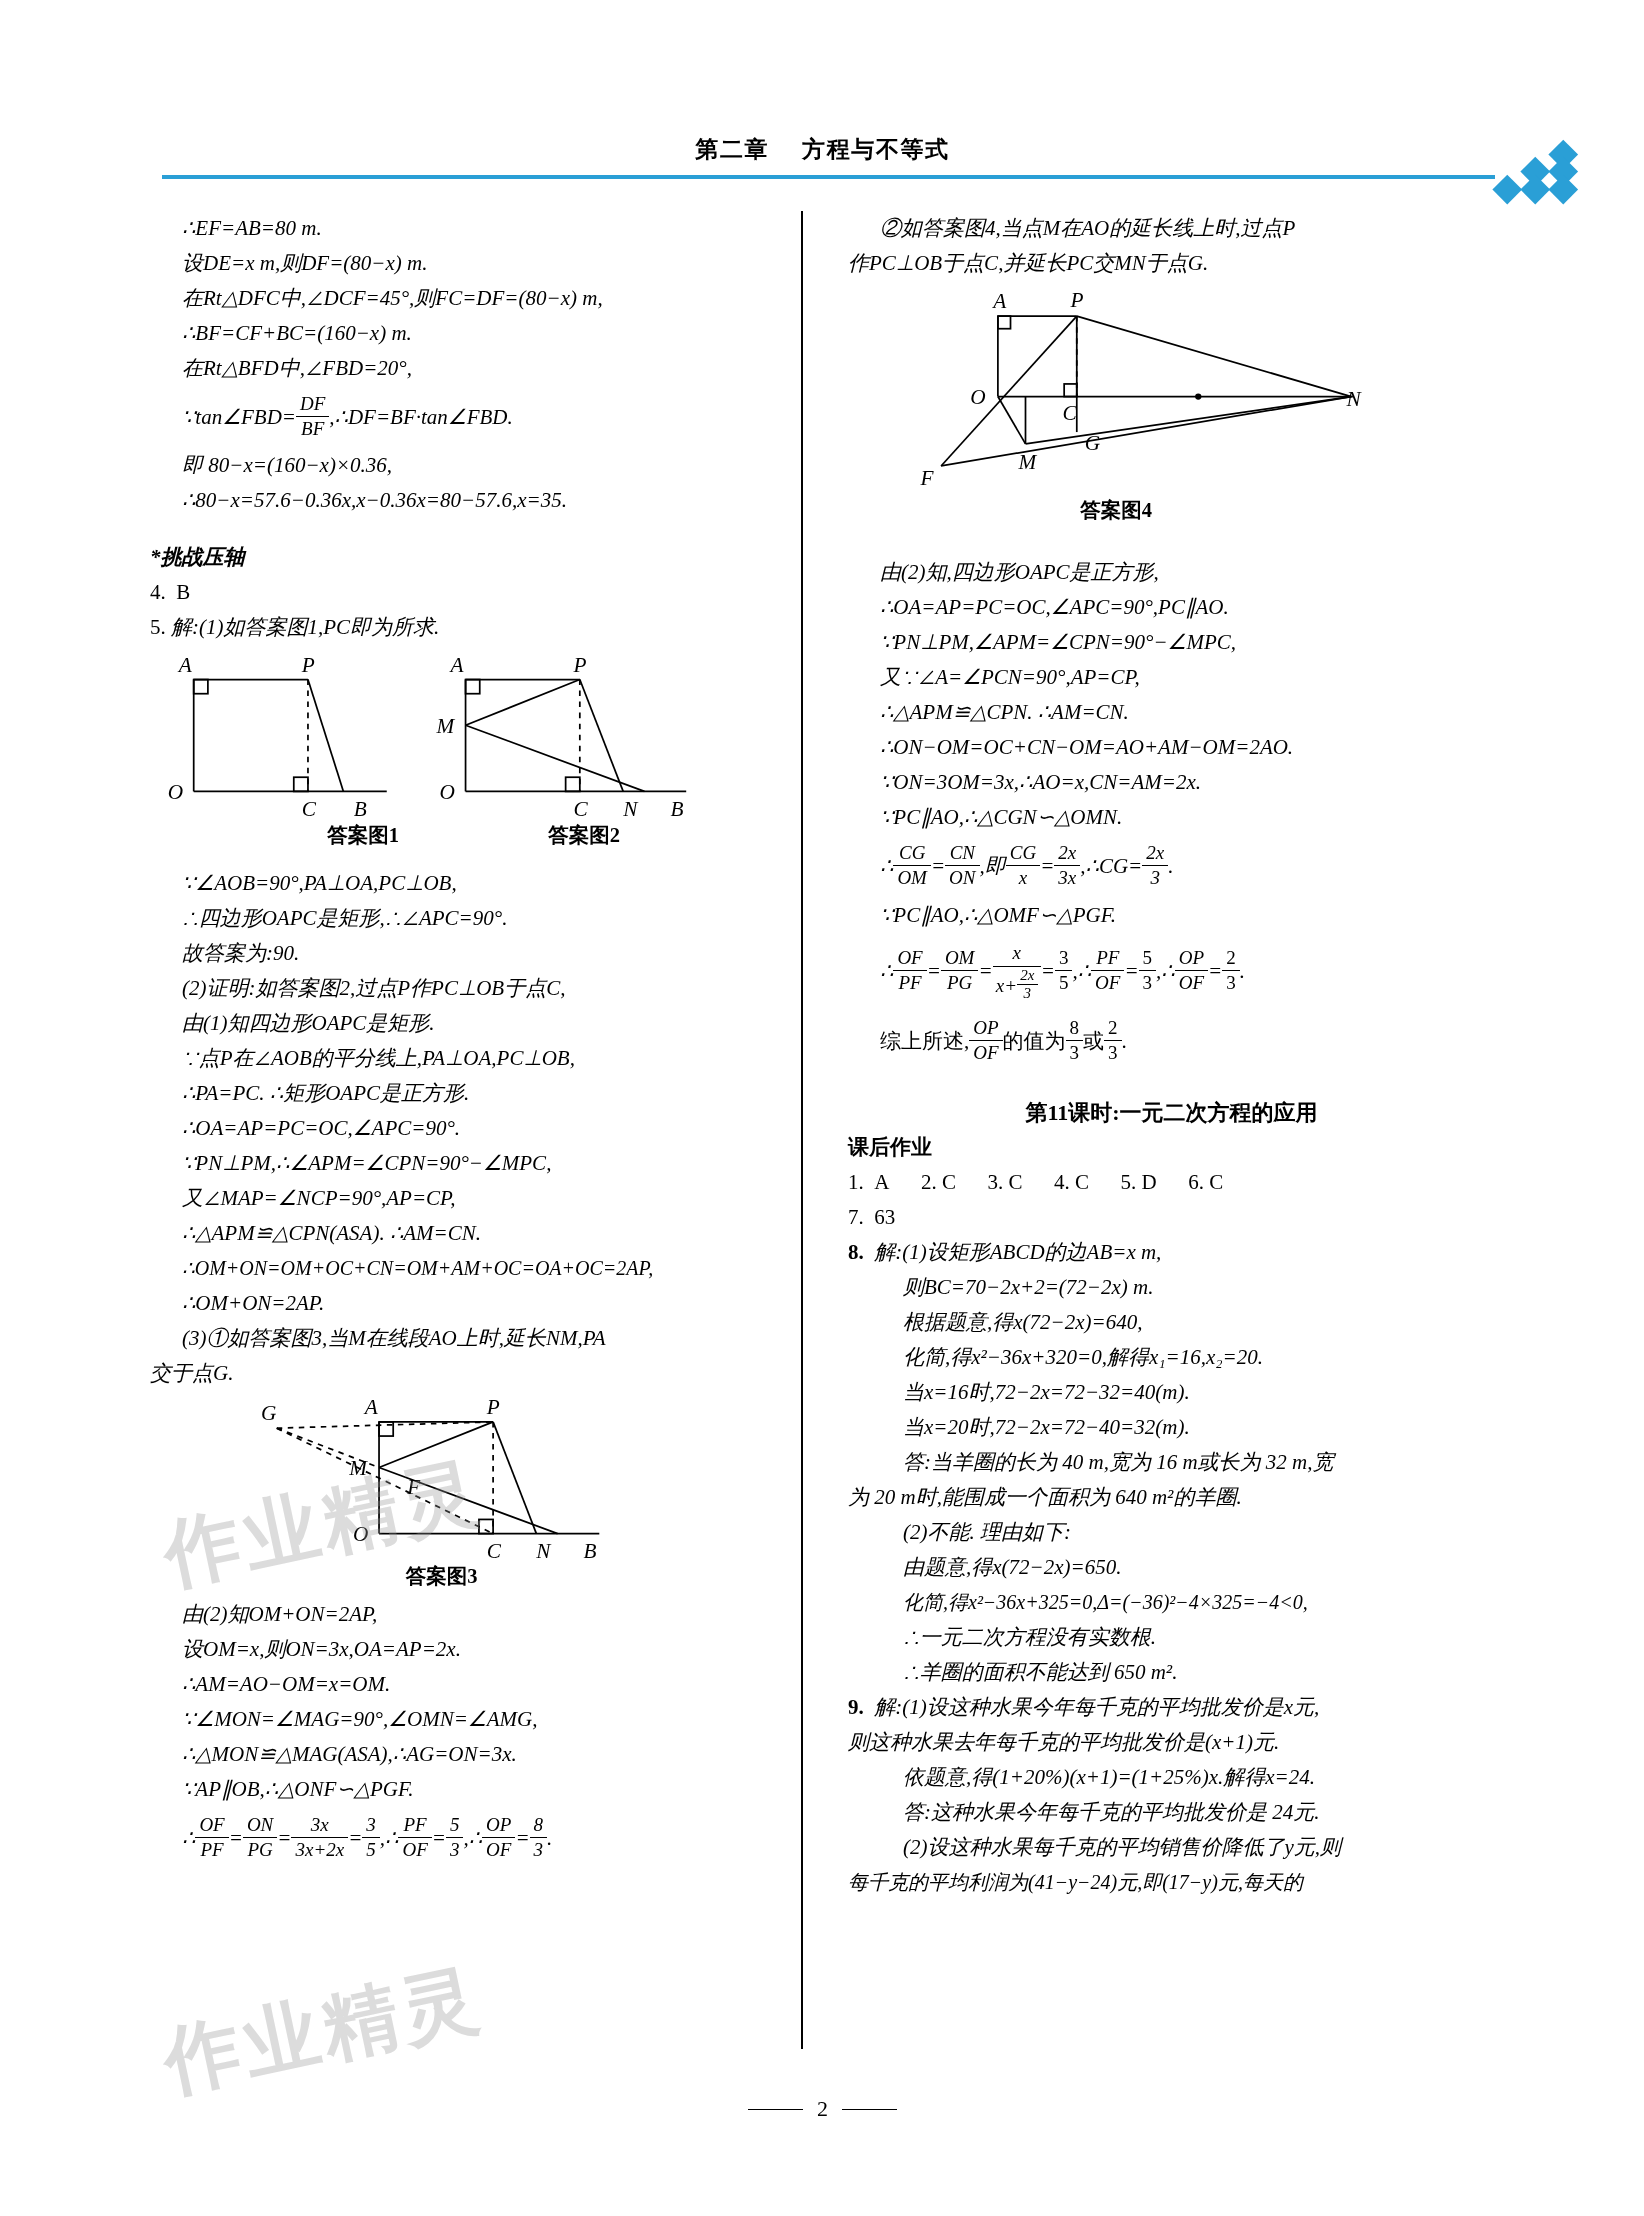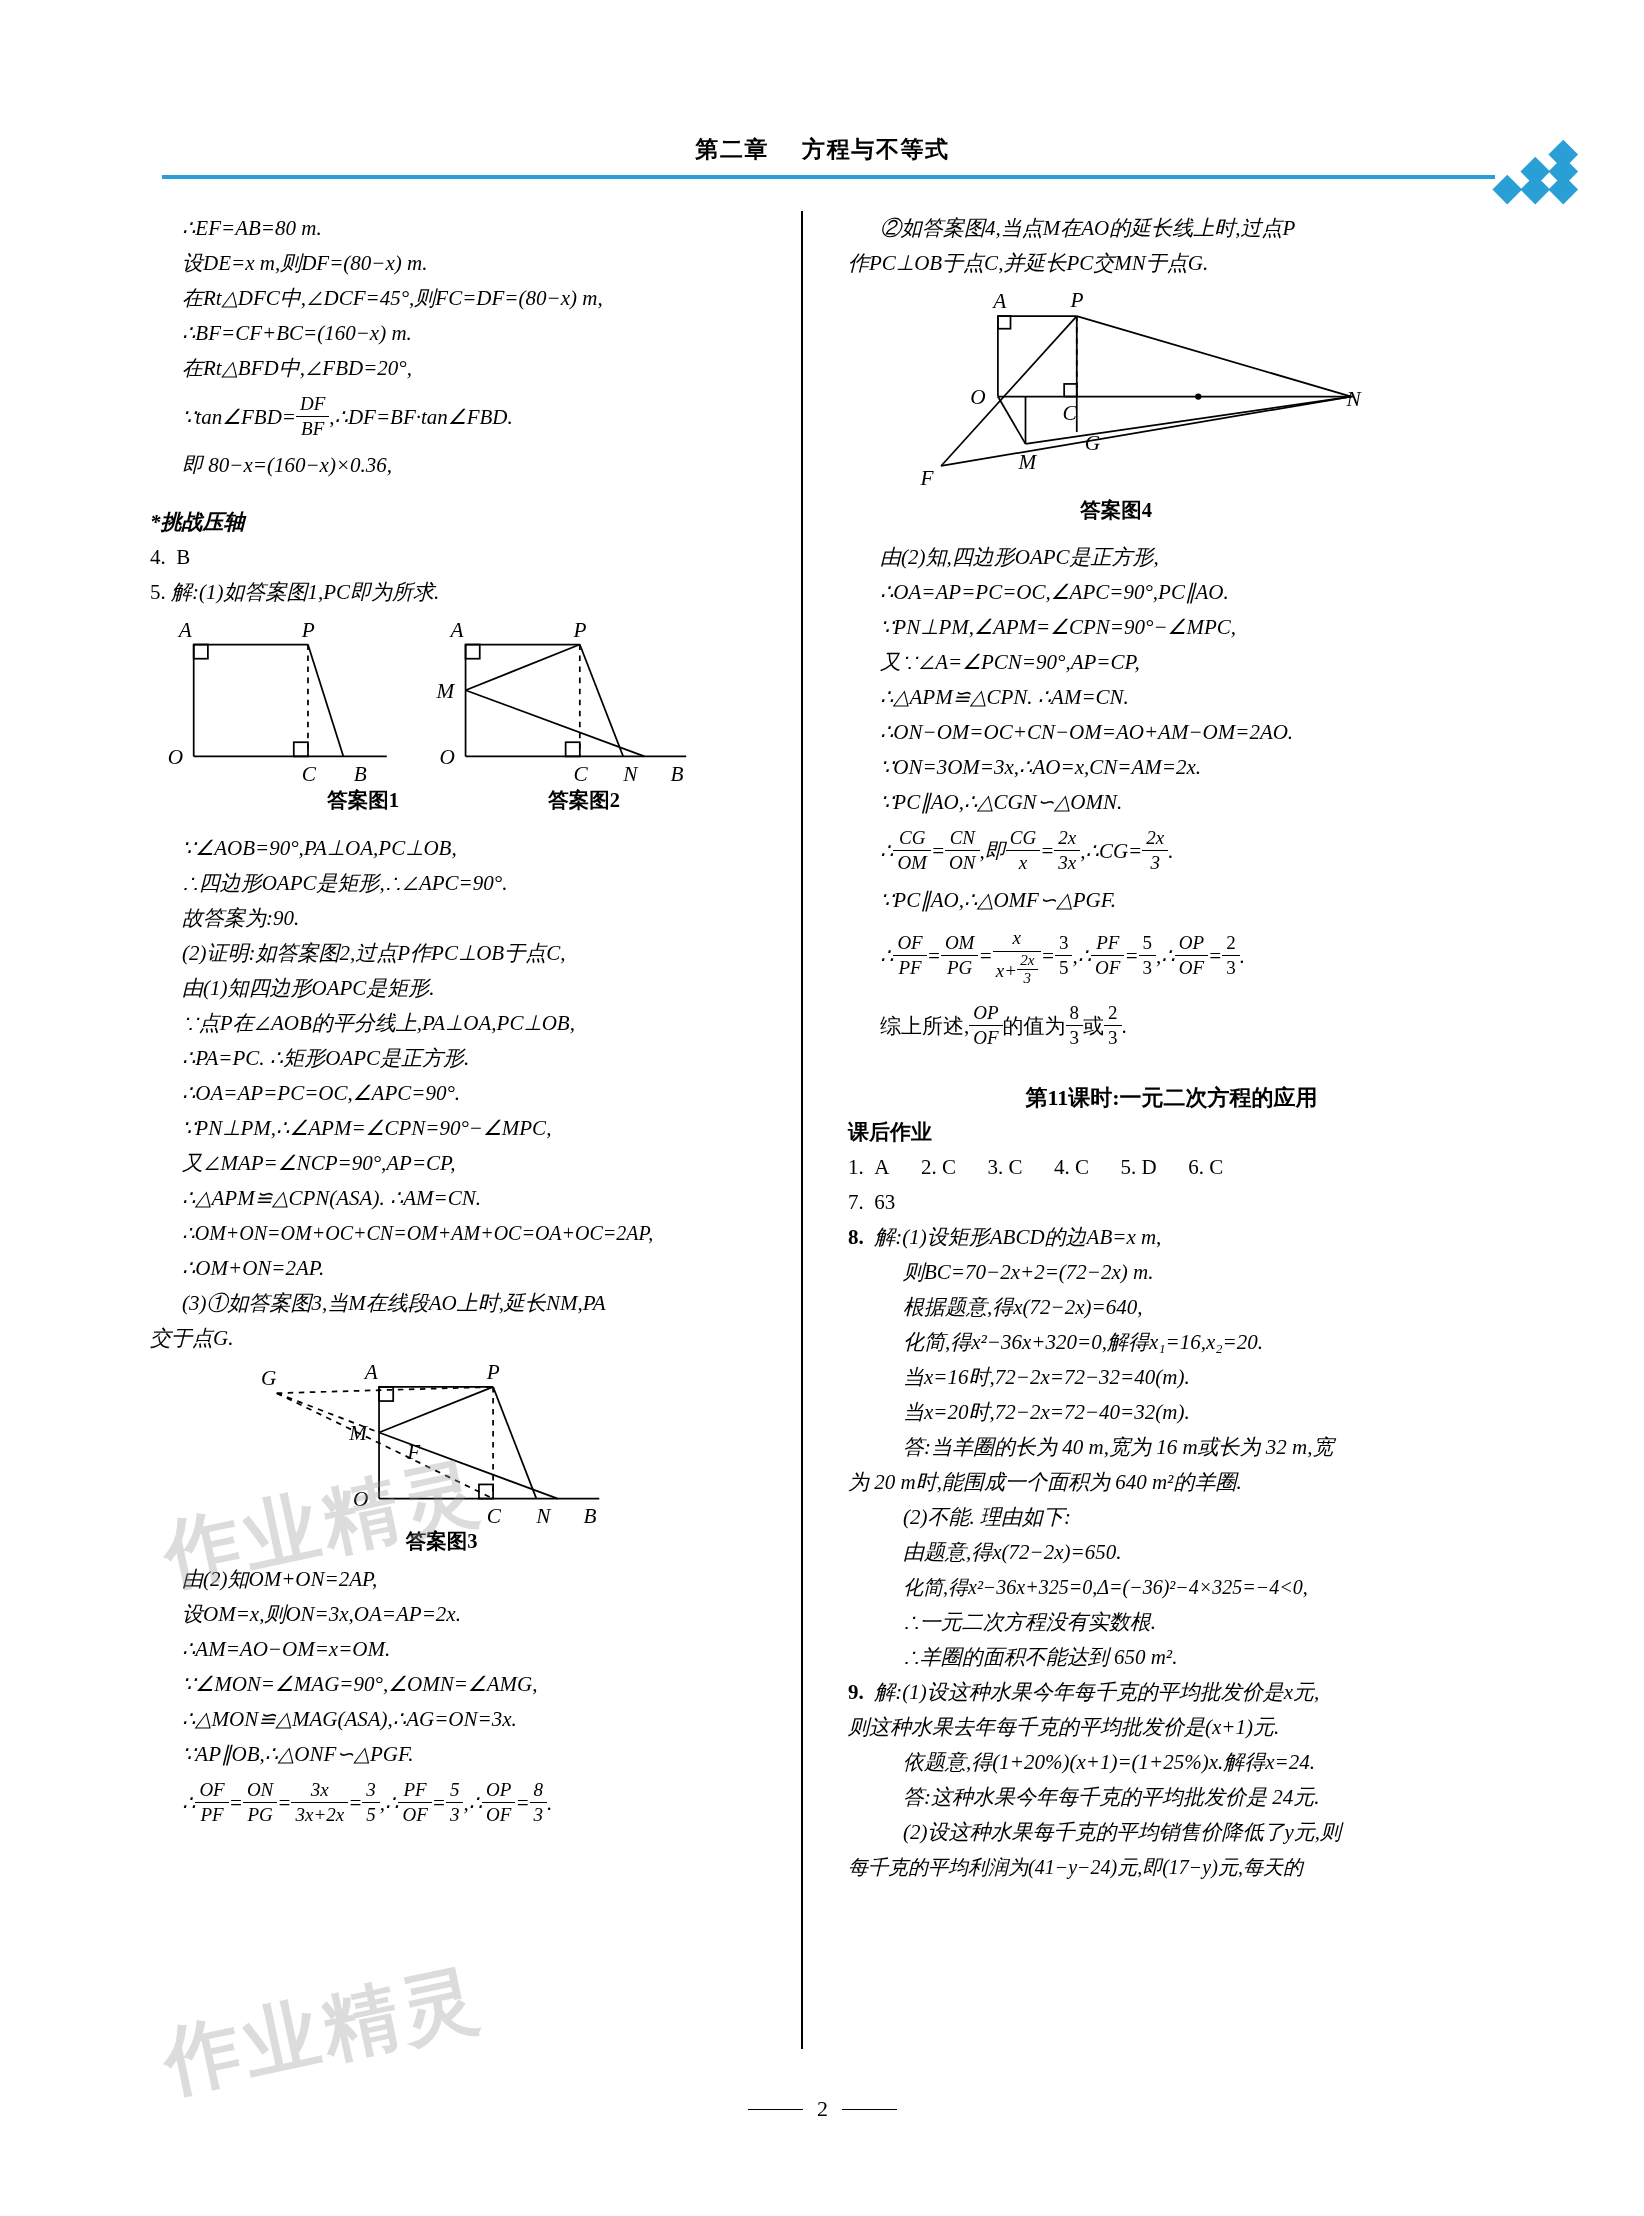--- a/index.html
+++ b/index.html
@@ -93,20 +93,21 @@
     <p class="ind2 it">设DE=x m,则DF=(80−x) m.</p>
     <p class="ind2 it">在Rt△DFC中,∠DCF=45°,则FC=DF=(80−x) m,</p>
     <p class="ind2 it">∴BF=CF+BC=(160−x) m.</p>
     <p class="ind2 it">在Rt△BFD中,∠FBD=20°,</p>
 
     <p class="ind2 it" style="line-height:62px;">
       <span>∵tan∠FBD=</span><span class="frac"><span class="num">DF</span><span class="den">BF</span></span><span>,∴DF=BF·tan∠FBD.</span>
     </p>
 
     <p class="ind2 it">即 80−x=(160−x)×0.36,</p>
+    <p class="ind2 it">∴80−x=57.6−0.36x,x−0.36x=80−57.6,x=35.</p>
 
     <p class="b" style="margin-top:22px;font-style:italic;">*挑战压轴</p>
 
     <p><span>4.</span>&nbsp;&nbsp;<span>B</span></p>
 
     <p><span>5.</span>&nbsp;<span class="it">解:(1)如答案图1,PC即为所求.</span></p>
 
     <div class="fig" style="height:197px;margin-top:3.2px;">
       <svg width="639" height="197" viewBox="0 0 810 250" style="font-size:26.5px">
 
@@ -249,21 +250,21 @@
           <text x="272" y="170">C</text>
           <text x="632" y="152">N</text>
           <text x="300" y="208">G</text>
           <text x="216" y="232">M</text>
           <text x="92" y="252">F</text>
         </g>
       </svg>
       <div style="position:absolute;left:118px;top:207px;width:300px;" class="figcap">答案图4</div>
     </div>
 
-    <p class="ind2 it" style="margin-top:2px;">由(2)知,四边形OAPC是正方形,</p>
+    <p class="ind2 it" style="margin-top:17px;">由(2)知,四边形OAPC是正方形,</p>
     <p class="ind2 it">∴OA=AP=PC=OC,∠APC=90°,PC∥AO.</p>
     <p class="ind2 it">∵PN⊥PM,∠APM=∠CPN=90°−∠MPC,</p>
     <p class="ind2 it">又∵∠A=∠PCN=90°,AP=CP,</p>
     <p class="ind2 it">∴△APM≌△CPN. ∴AM=CN.</p>
     <p class="ind2 it">∴ON−OM=OC+CN−OM=AO+AM−OM=2AO.</p>
     <p class="ind2 it">∵ON=3OM=3x,∴AO=x,CN=AM=2x.</p>
     <p class="ind2 it">∵PC∥AO,∴△CGN∽△OMN.</p>
 
     <p class="ind2 it" style="line-height:63px;">
       <span>∴</span><span class="frac"><span class="num">CG</span><span class="den">OM</span></span><span>=</span><span class="frac"><span class="num">CN</span><span class="den">ON</span></span><span>,即</span><span class="frac"><span class="num">CG</span><span class="den">x</span></span><span>=</span><span class="frac"><span class="num">2x</span><span class="den">3x</span></span><span>,∴CG=</span><span class="frac"><span class="num">2x</span><span class="den">3</span></span><span>.</span>

